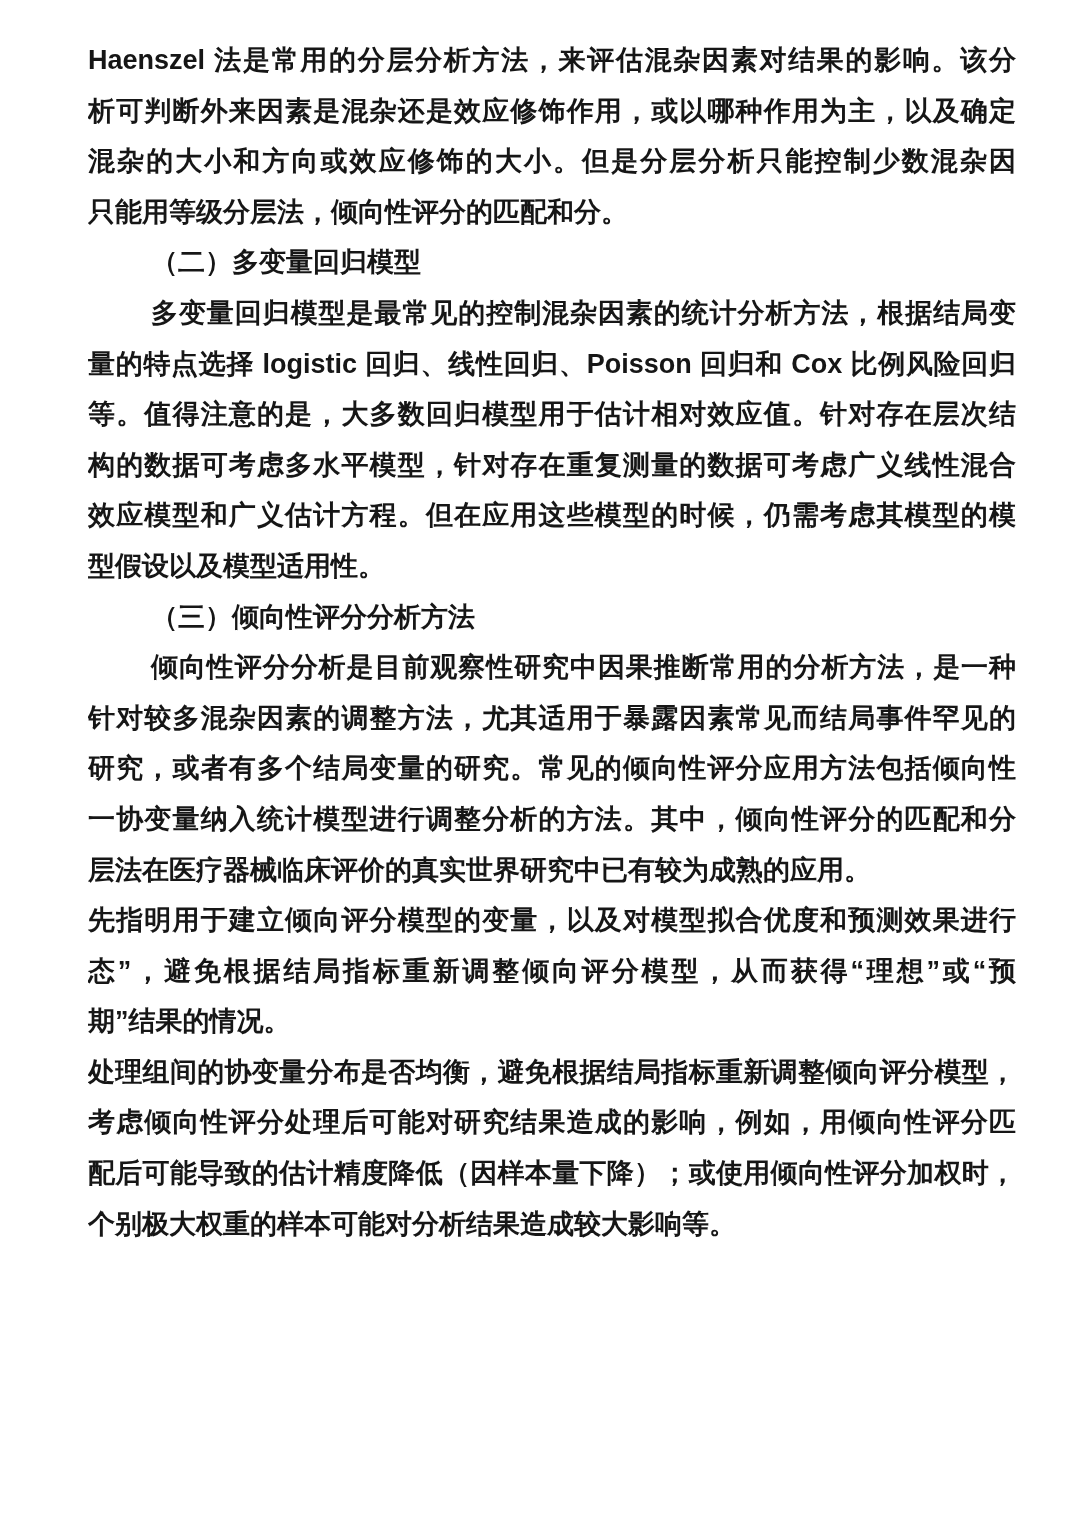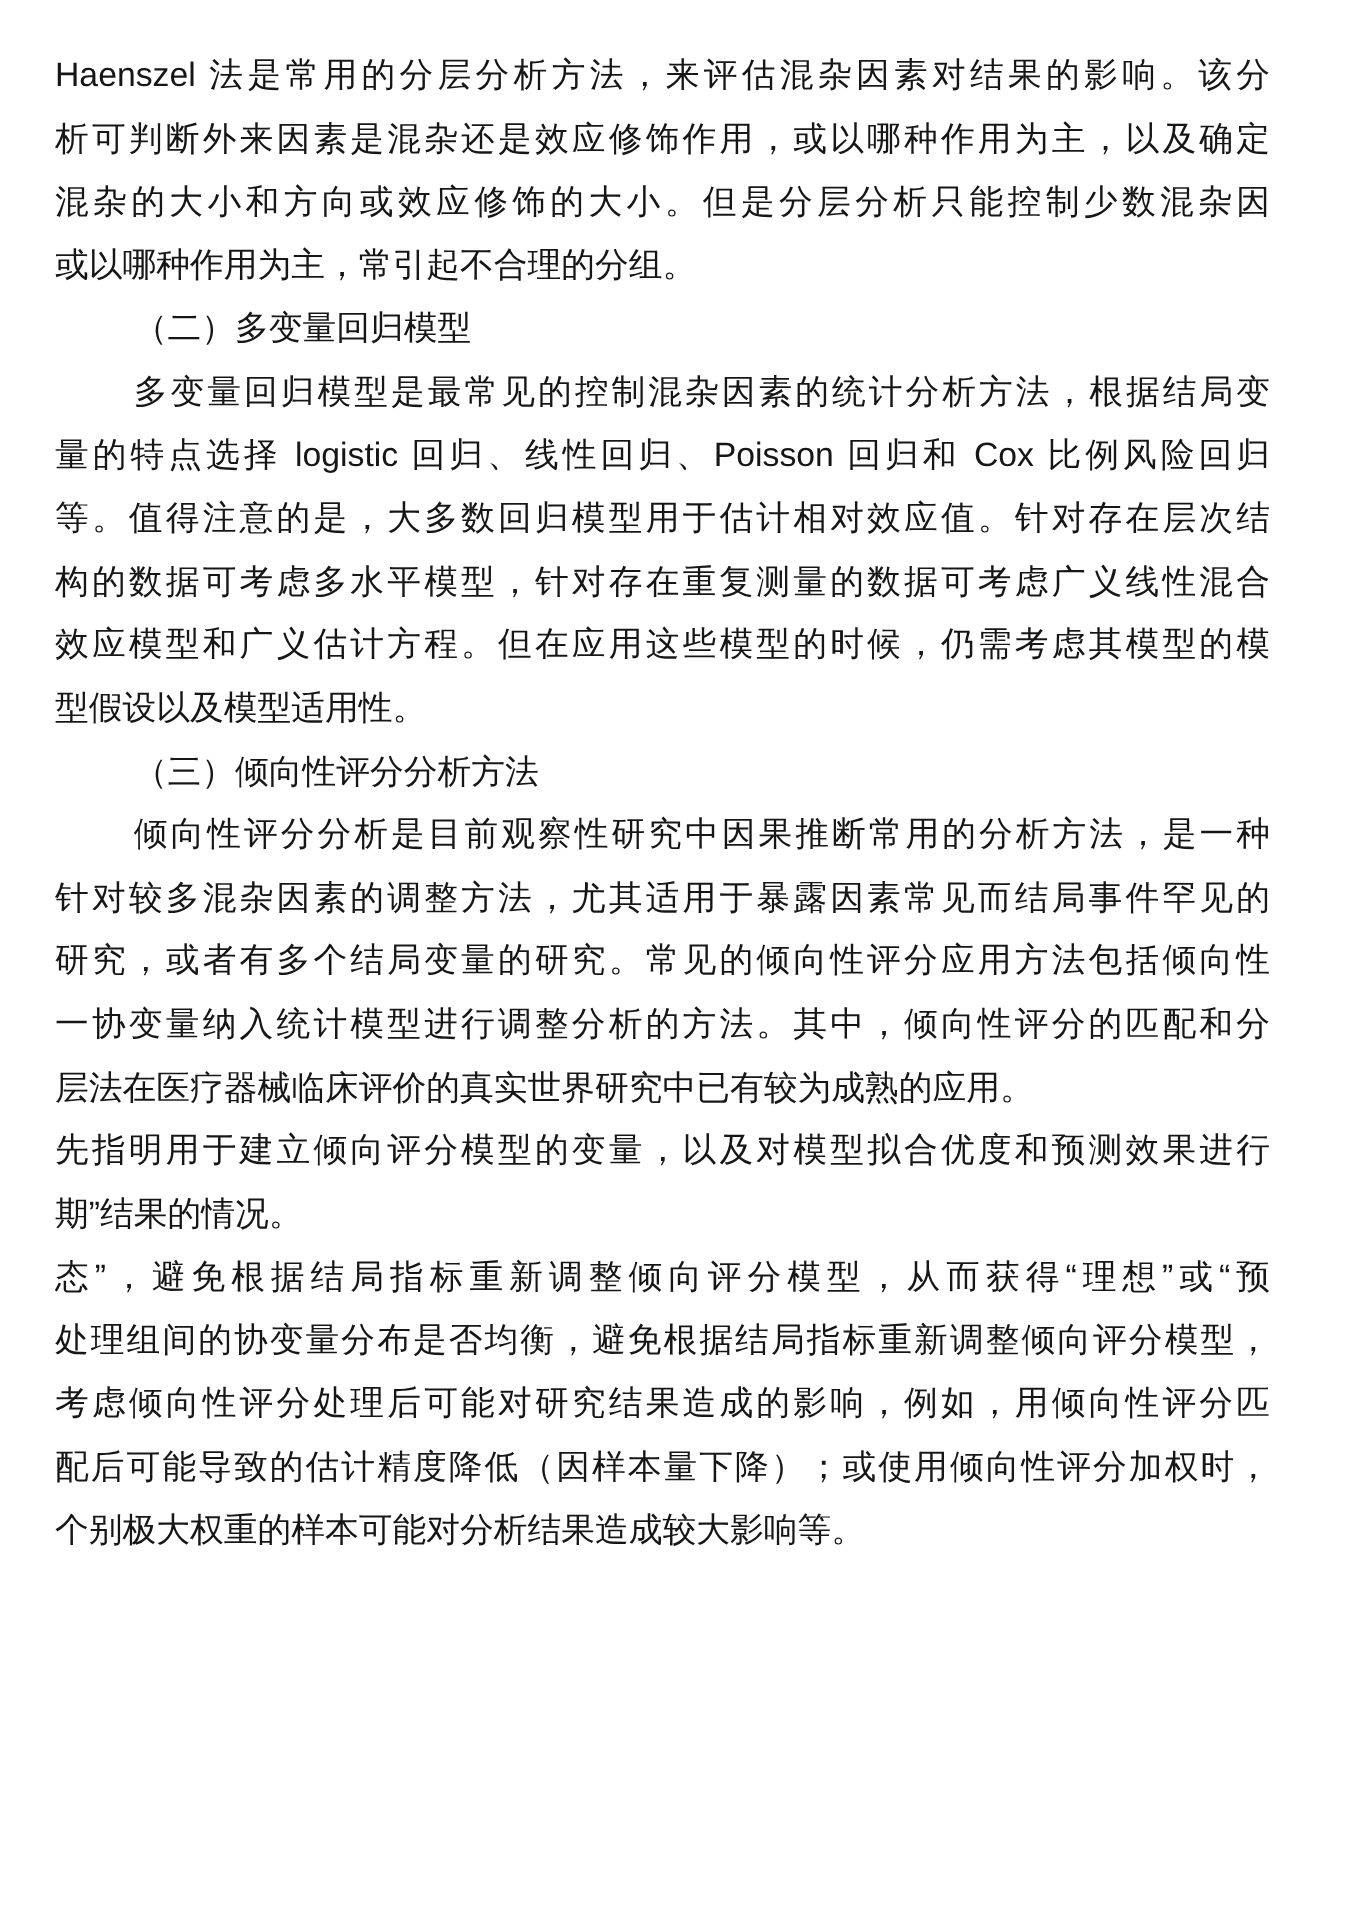--- a/index.html
+++ b/index.html
@@ -10,21 +10,22 @@
     width: 1080px;
     height: 1526px;
     background: #ffffff;
     overflow: hidden;
     font-family: "Liberation Sans", sans-serif;
   }
   .page {
     box-sizing: border-box;
     width: 1080px;
     height: 1360px;
-    padding: 35px 64px 0 44px;
+    padding: 35px 64px 0 88px;
+    font-weight: bold;
   }
   .line {
     font-size: 27px;
     line-height: 50.6px;
     height: 50.6px;
     color: #161616;
     text-align: justify;
     text-align-last: justify;
     white-space: normal;
     overflow: hidden;
@@ -37,34 +38,34 @@
     text-indent: 63px;
   }
 </style>
 </head>
 <body style="background: rgb(255, 255, 255);">
 
 <div class="page" id="doc" style="color: rgb(22, 22, 22);">
     <div class="line">Haenszel 法是常用的分层分析方法，来评估混杂因素对结果的影响。该分</div>
     <div class="line">析可判断外来因素是混杂还是效应修饰作用，或以哪种作用为主，以及确定</div>
     <div class="line">混杂的大小和方向或效应修饰的大小。但是分层分析只能控制少数混杂因</div>
-    <div class="line last">或以哪种作用为主，常引起不合理的分组。</div>
+    <div class="line last">只能用等级分层法，倾向性评分的匹配和分。</div>
     <div class="line last indent">（二）多变量回归模型</div>
     <div class="line indent">多变量回归模型是最常见的控制混杂因素的统计分析方法，根据结局变</div>
     <div class="line">量的特点选择 logistic 回归、线性回归、Poisson 回归和 Cox 比例风险回归</div>
     <div class="line">等。值得注意的是，大多数回归模型用于估计相对效应值。针对存在层次结</div>
     <div class="line">构的数据可考虑多水平模型，针对存在重复测量的数据可考虑广义线性混合</div>
     <div class="line">效应模型和广义估计方程。但在应用这些模型的时候，仍需考虑其模型的模</div>
     <div class="line last">型假设以及模型适用性。</div>
     <div class="line last indent">（三）倾向性评分分析方法</div>
     <div class="line indent">倾向性评分分析是目前观察性研究中因果推断常用的分析方法，是一种</div>
     <div class="line">针对较多混杂因素的调整方法，尤其适用于暴露因素常见而结局事件罕见的</div>
     <div class="line">研究，或者有多个结局变量的研究。常见的倾向性评分应用方法包括倾向性</div>
     <div class="line">一协变量纳入统计模型进行调整分析的方法。其中，倾向性评分的匹配和分</div>
     <div class="line last">层法在医疗器械临床评价的真实世界研究中已有较为成熟的应用。</div>
     <div class="line">先指明用于建立倾向评分模型的变量，以及对模型拟合优度和预测效果进行</div>
+    <div class="line">态”，避免根据结局指标重新调整倾向评分模型，从而获得“理想”或“预</div>
     <div class="line last">期”结果的情况。</div>
-    <div class="line">态”，避免根据结局指标重新调整倾向评分模型，从而获得“理想”或“预</div>
     <div class="line">处理组间的协变量分布是否均衡，避免根据结局指标重新调整倾向评分模型，</div>
     <div class="line">考虑倾向性评分处理后可能对研究结果造成的影响，例如，用倾向性评分匹</div>
     <div class="line">配后可能导致的估计精度降低（因样本量下降）；或使用倾向性评分加权时，</div>
     <div class="line last">个别极大权重的样本可能对分析结果造成较大影响等。</div>
   </div>
 
 </body></html>

